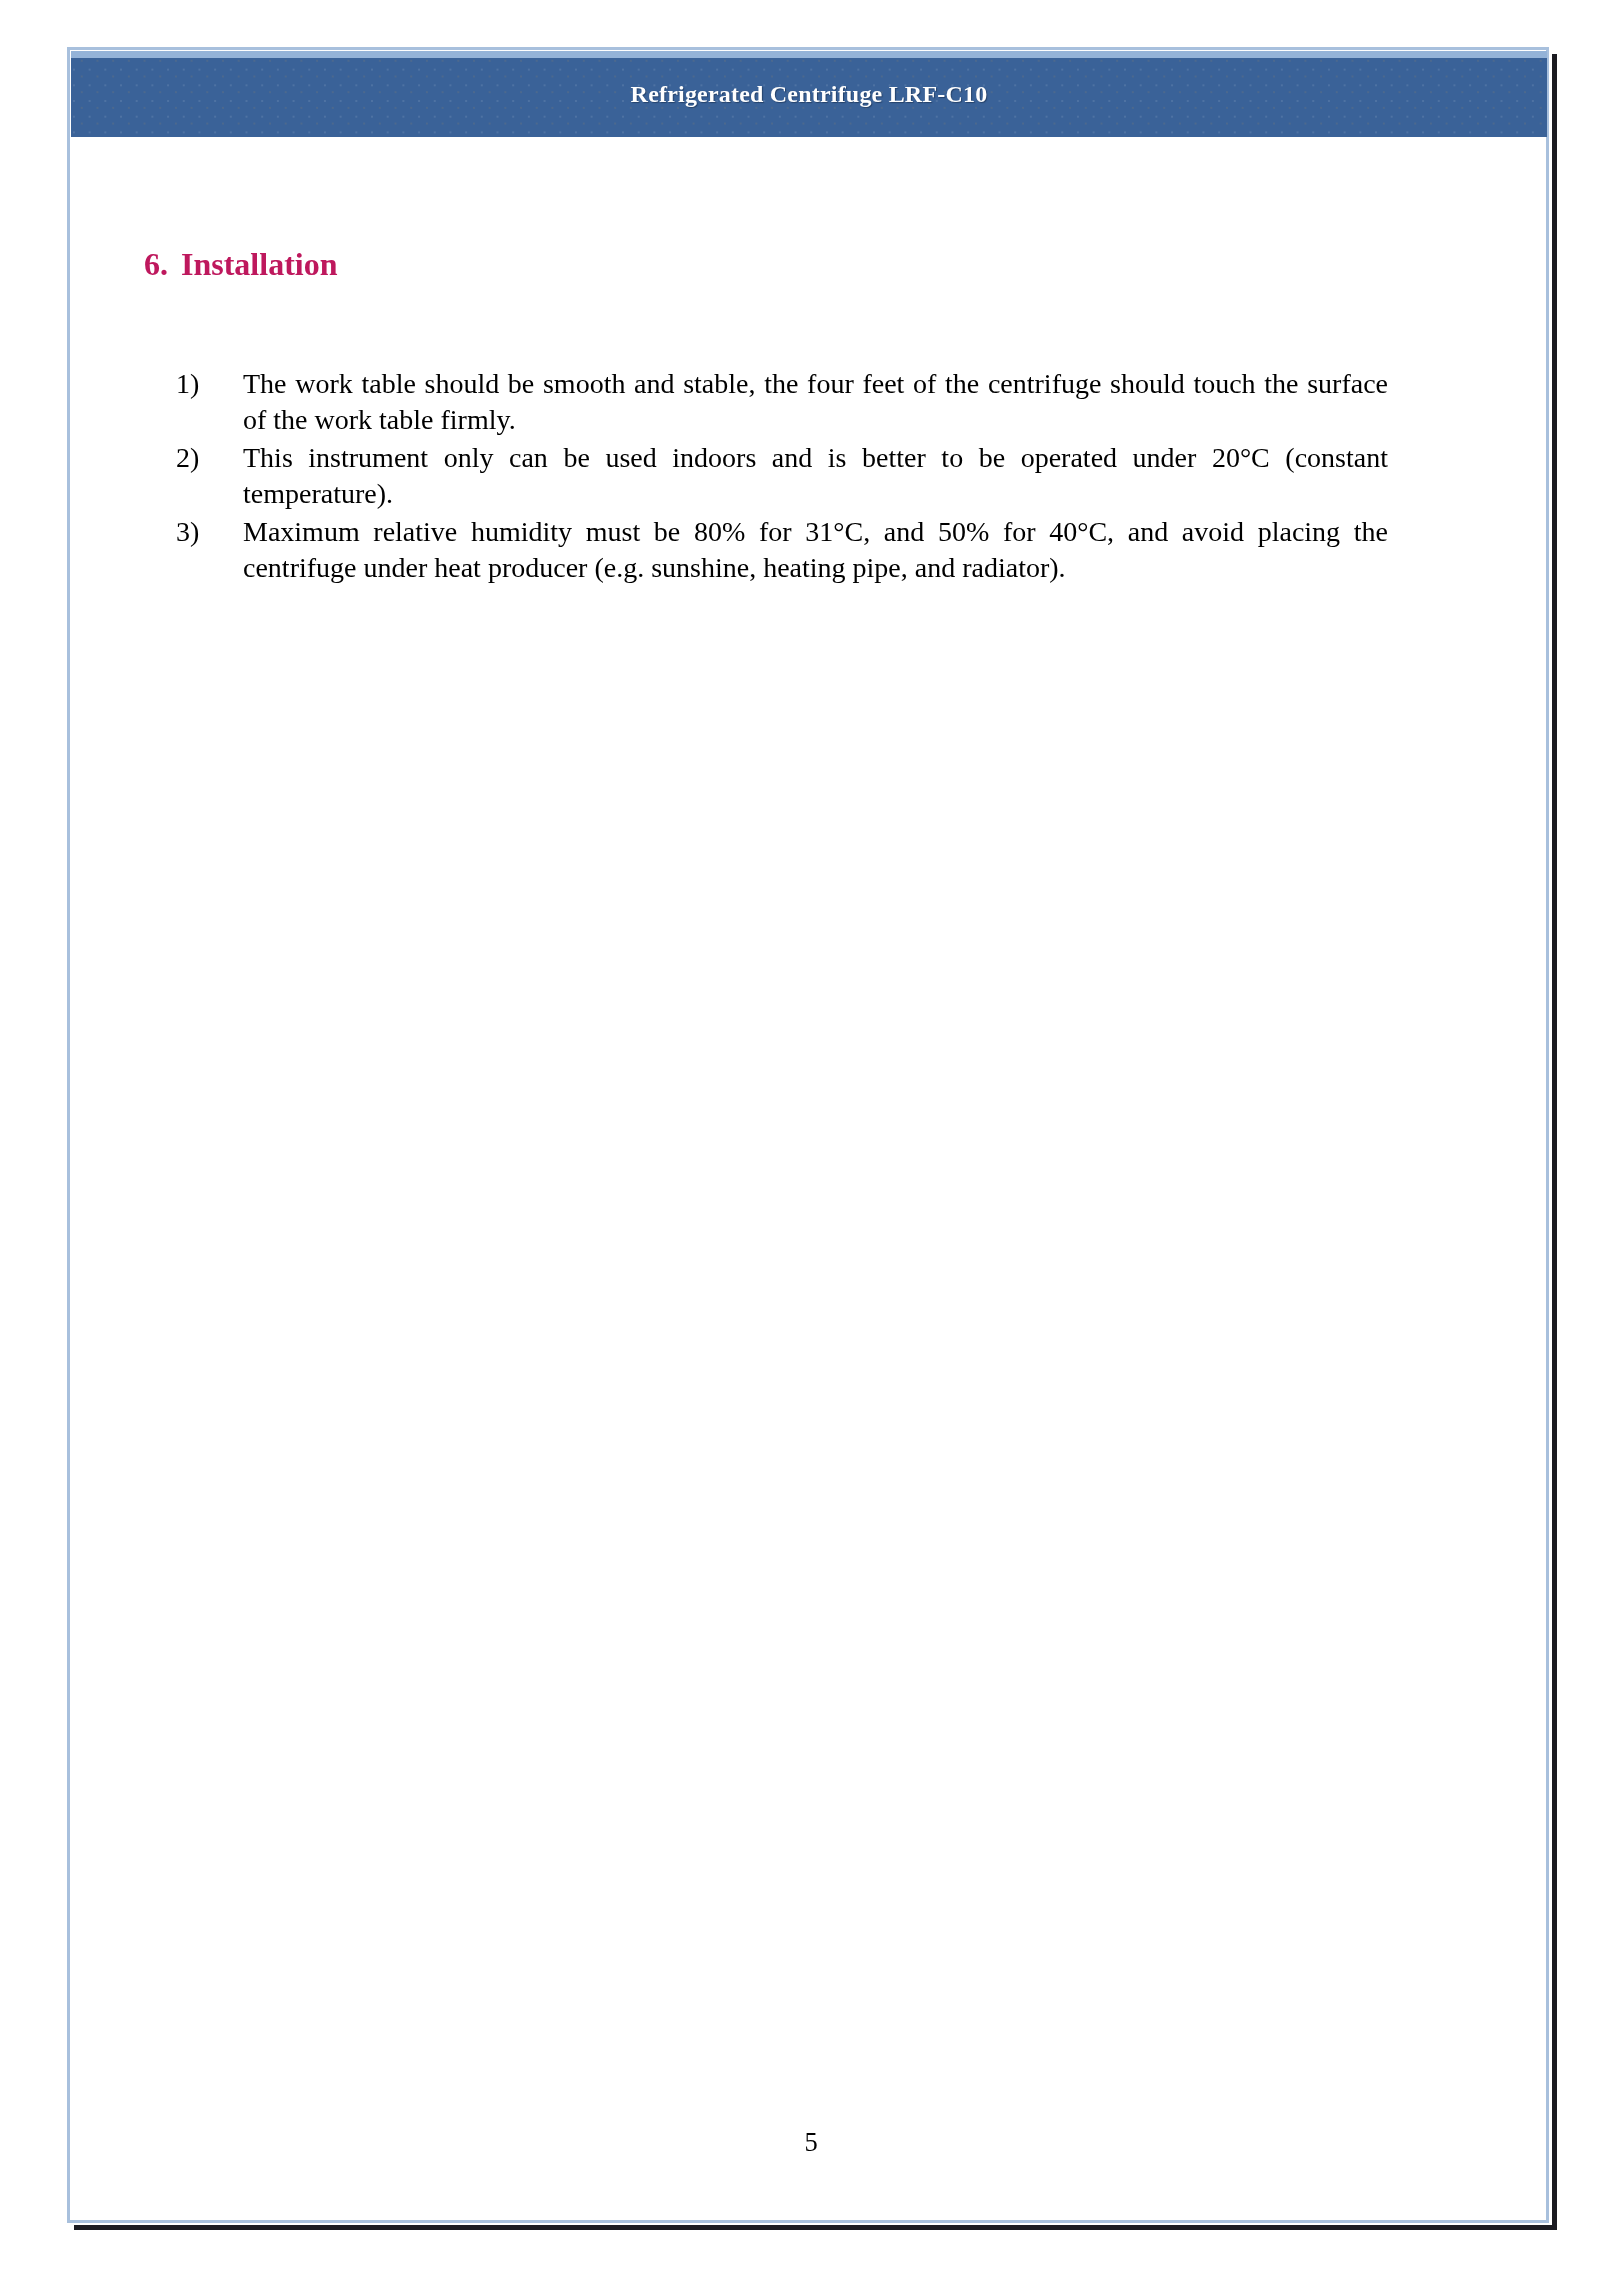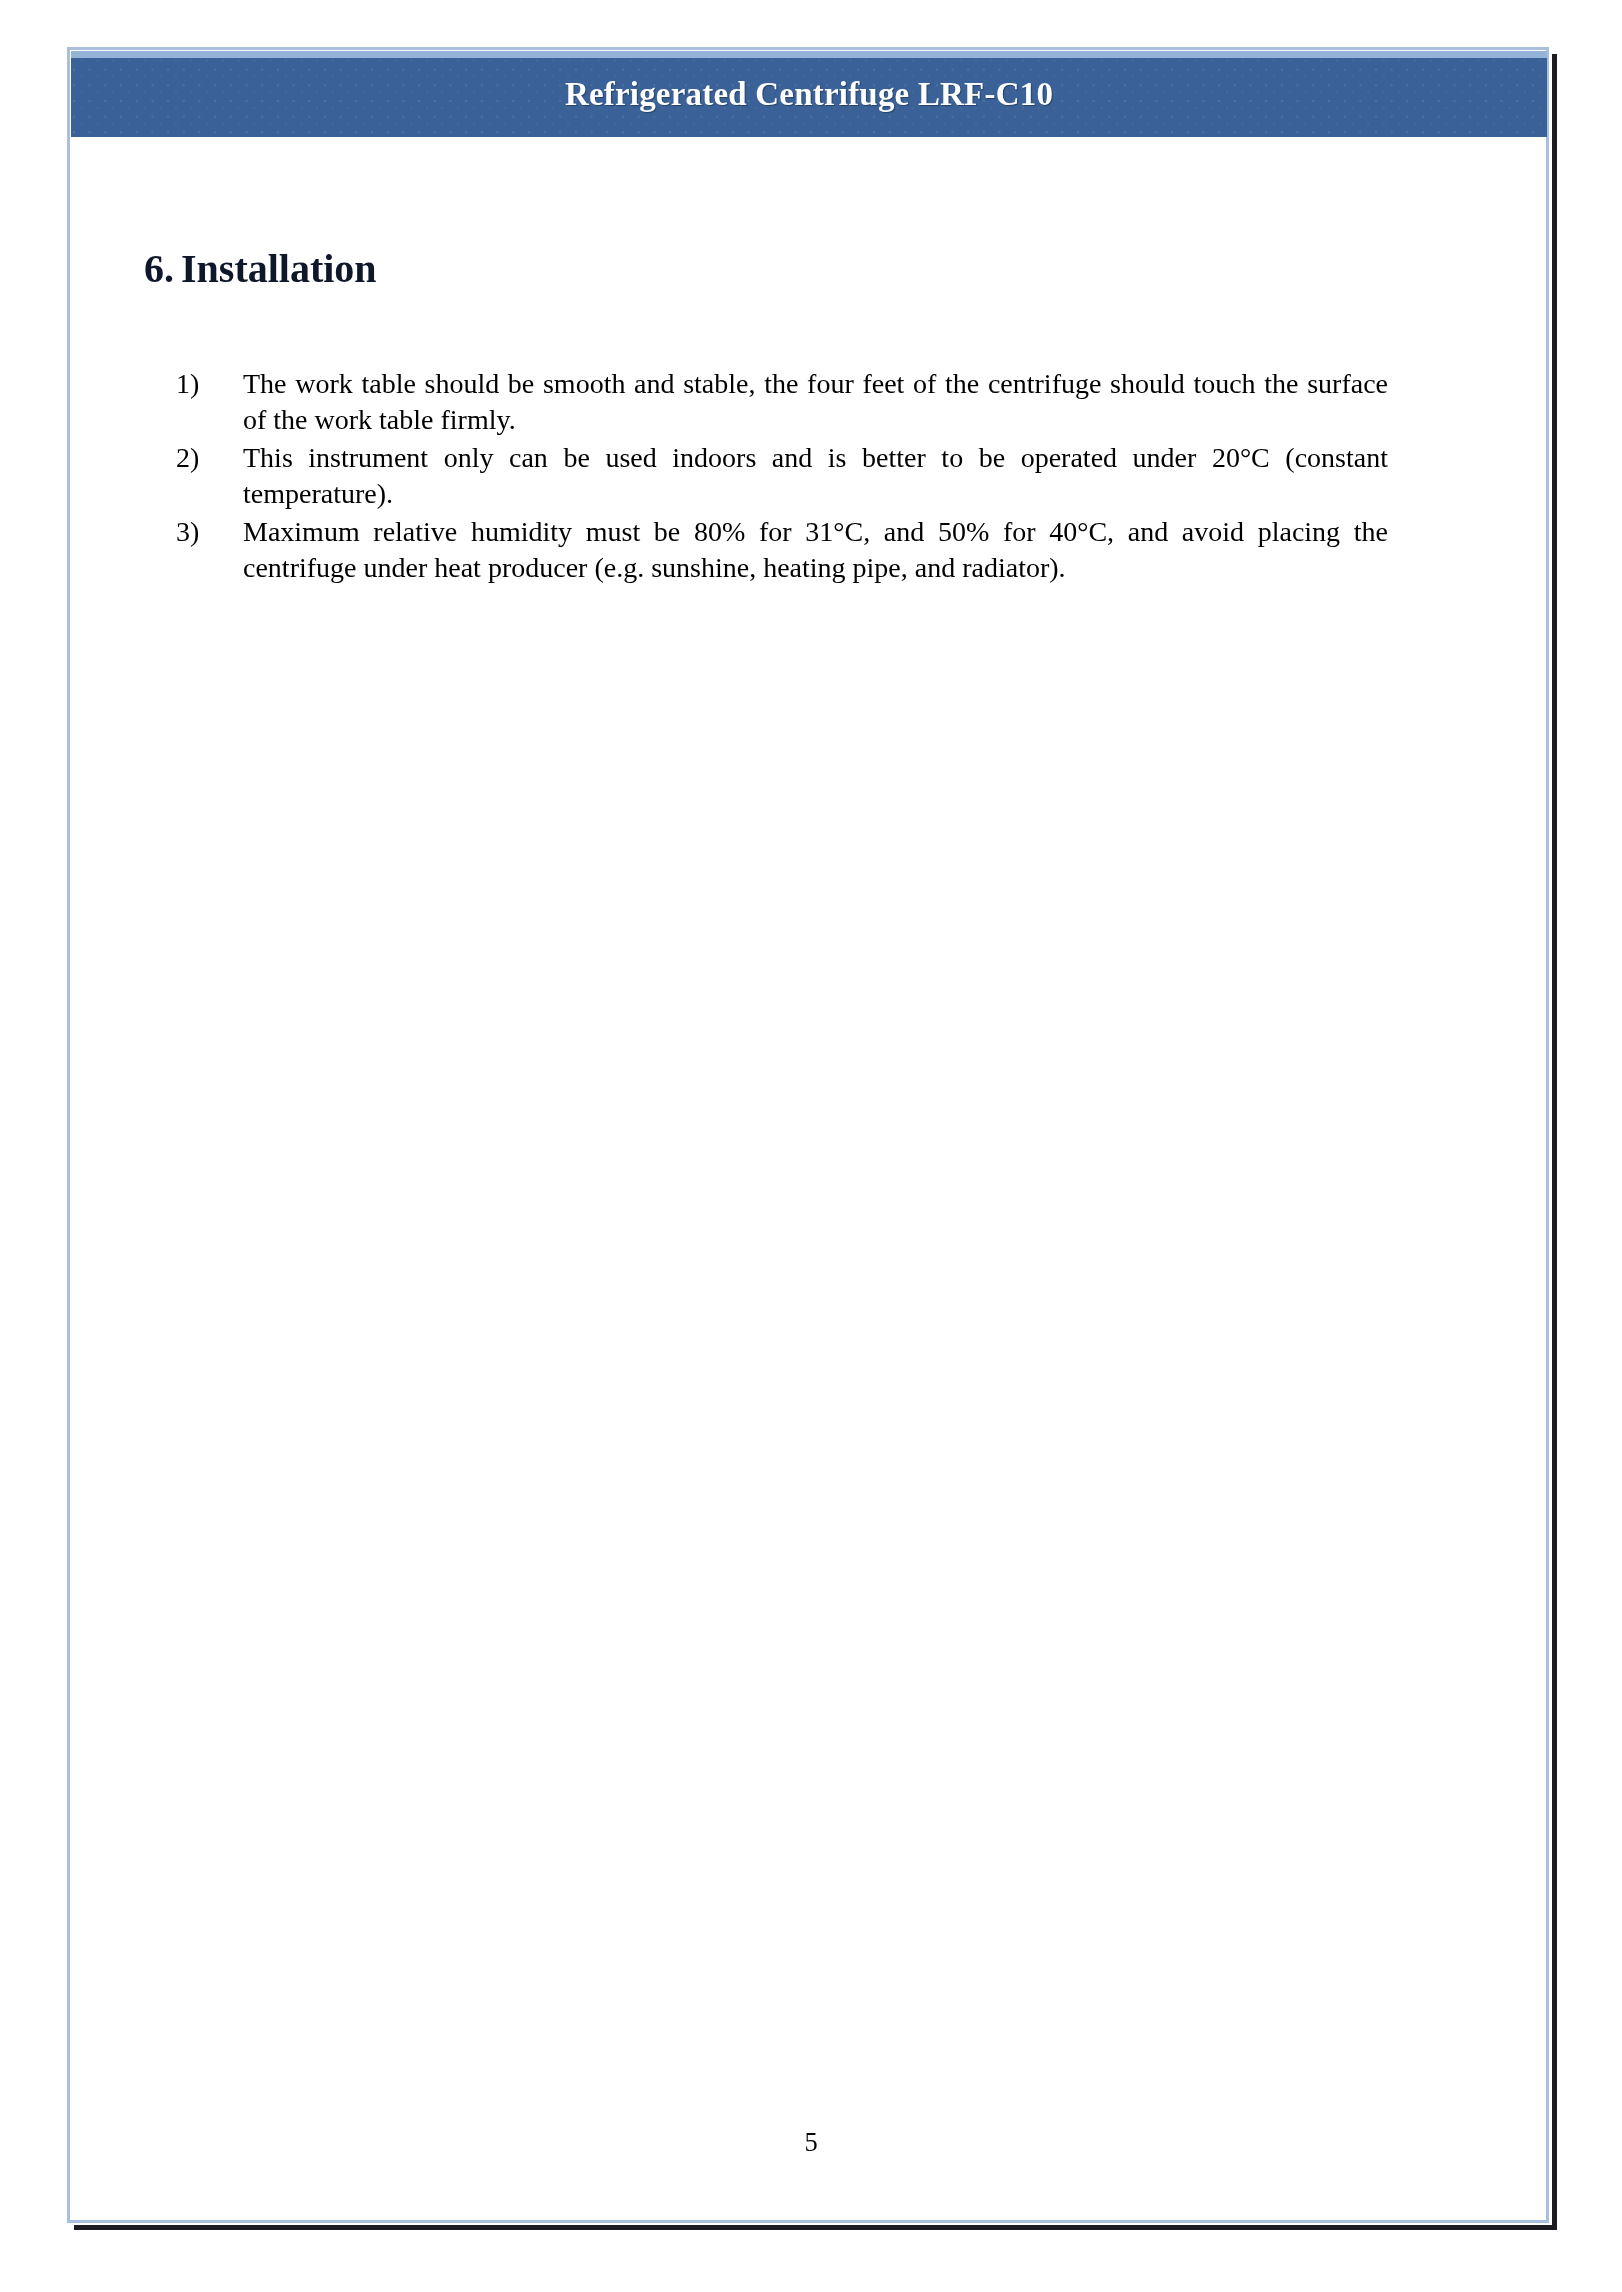--- a/index.html
+++ b/index.html
@@ -64,39 +64,39 @@
     position: absolute;
     left: 71px;
     top: 51px;
     width: 1476px;
     height: 6.9px;
     background: #94b3d8;
   }
   #header-title {
     position: relative;
     color: #ffffff;
-    font-size: 33px;
+    font-size: 24px;
     font-weight: bold;
     letter-spacing: 0.2px;
     text-shadow: 1px 1px 1px rgba(20,40,70,0.55);
     white-space: nowrap;
     z-index: 2;
   }
 
   
   #content {
     position: absolute;
     left: 144px;
     top: 245px;
     width: 1245px;
   }
 
   #section-heading {
-    color: #0f172a;
-    font-size: 40px;
+    color: #be185d;
+    font-size: 32px;
     font-weight: bold;
     margin: 0 0 0 0;
     line-height: 1.2;
     white-space: nowrap;
   }
   #section-heading .num {
     display: inline-block;
     min-width: 37px;
   }
 

